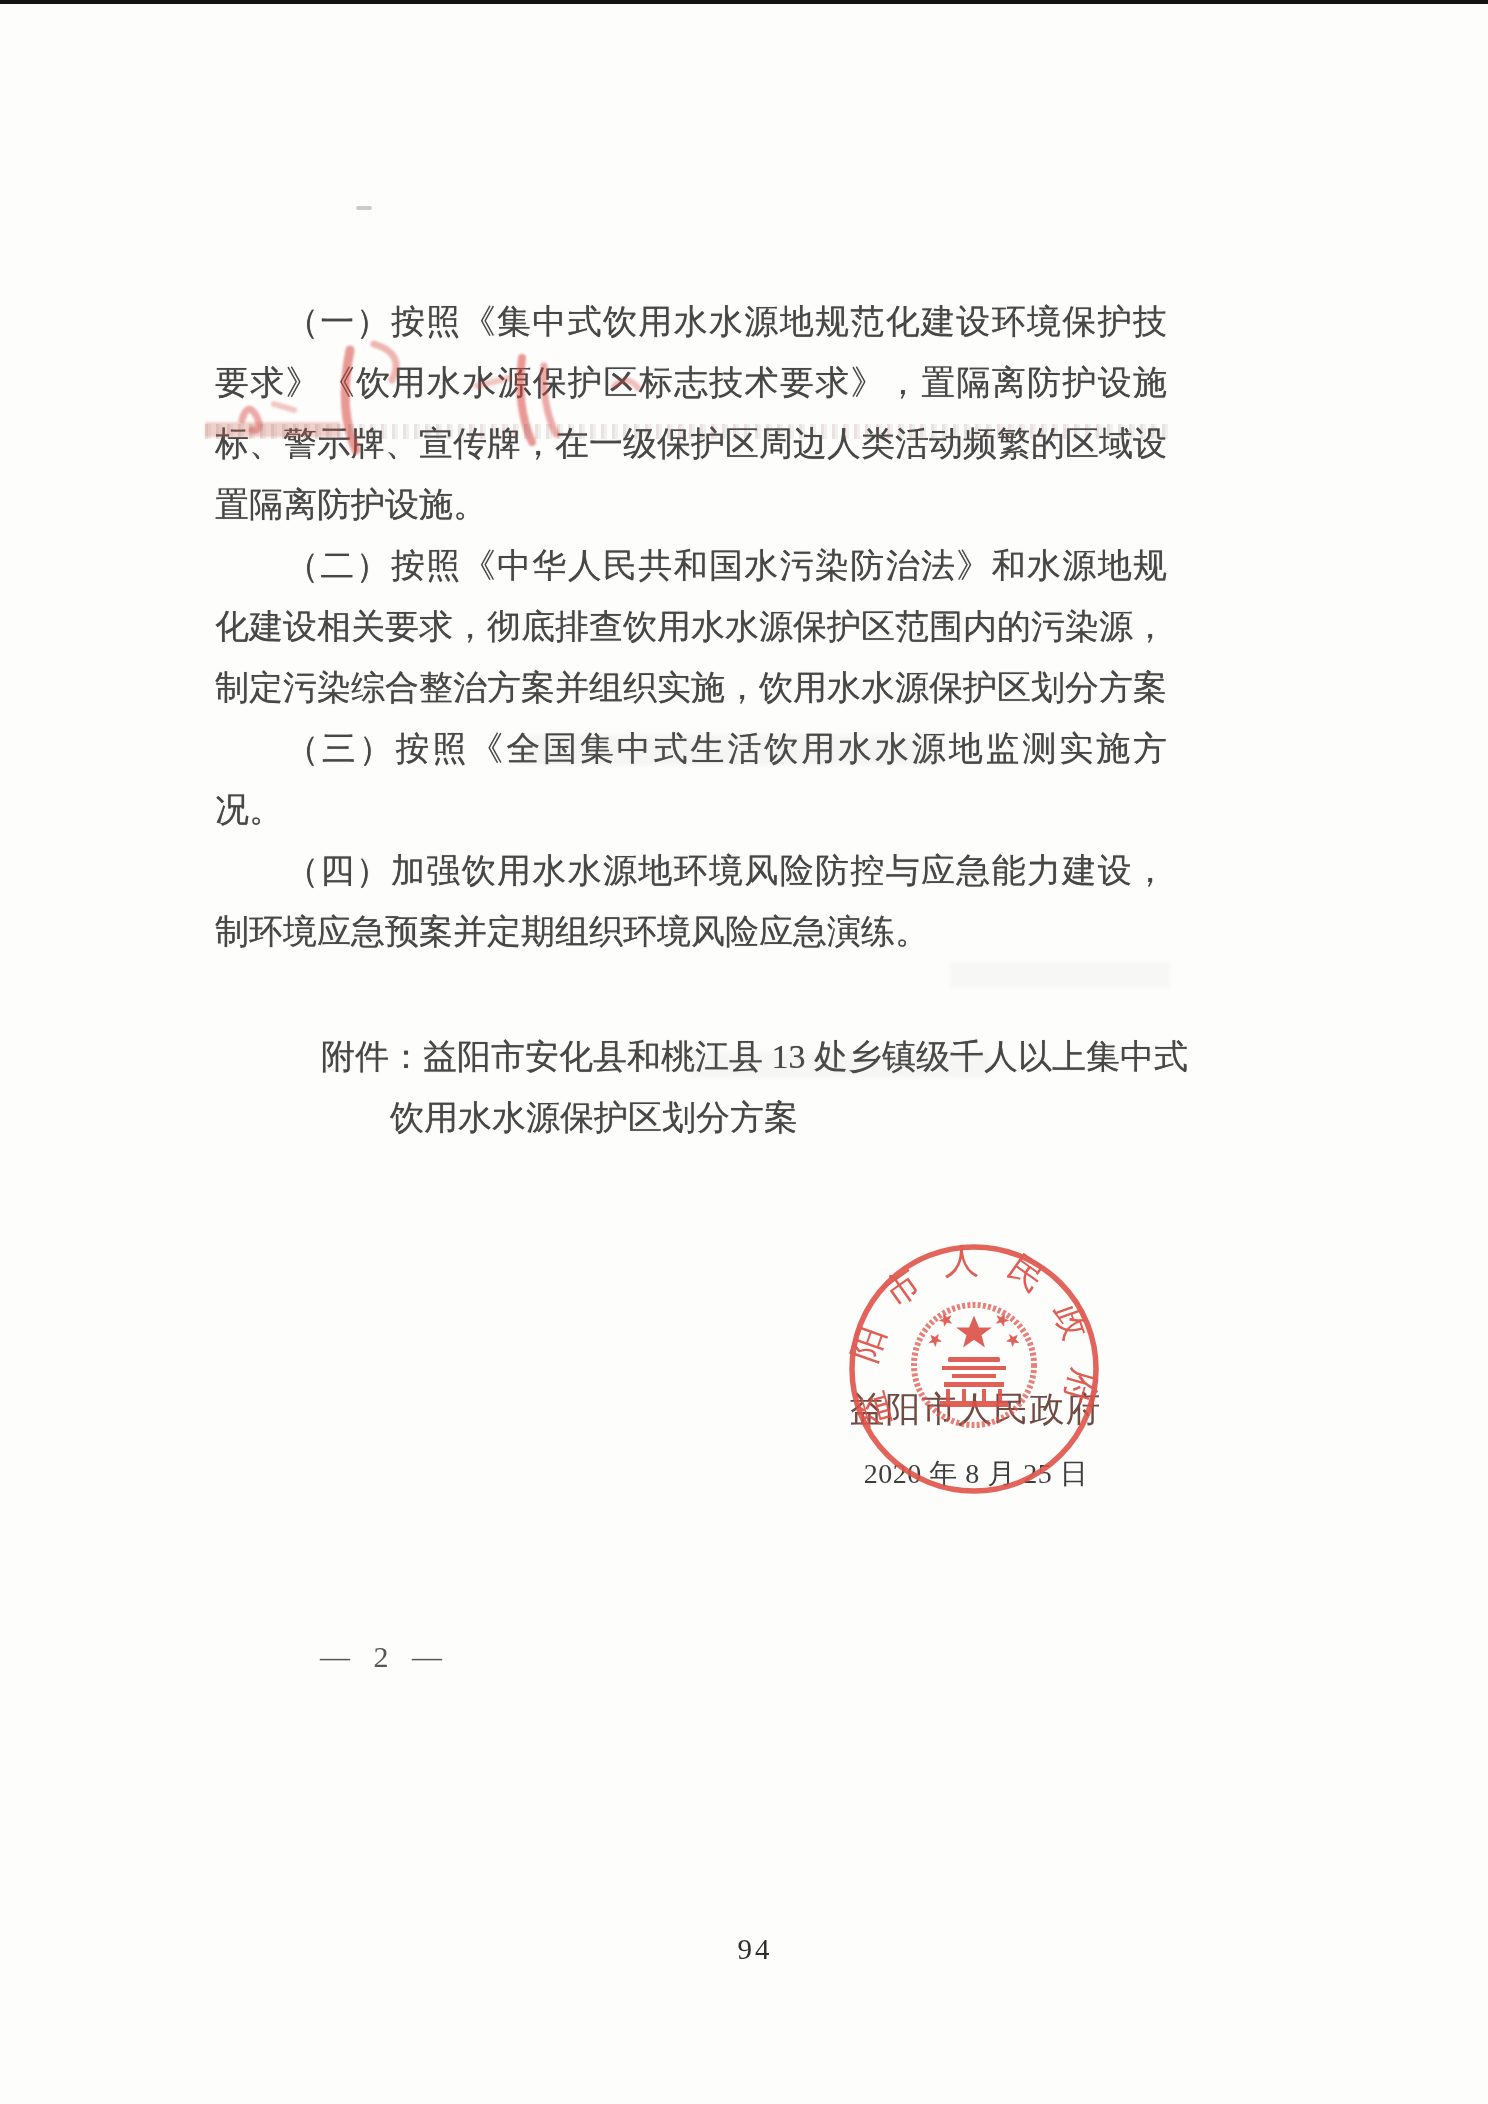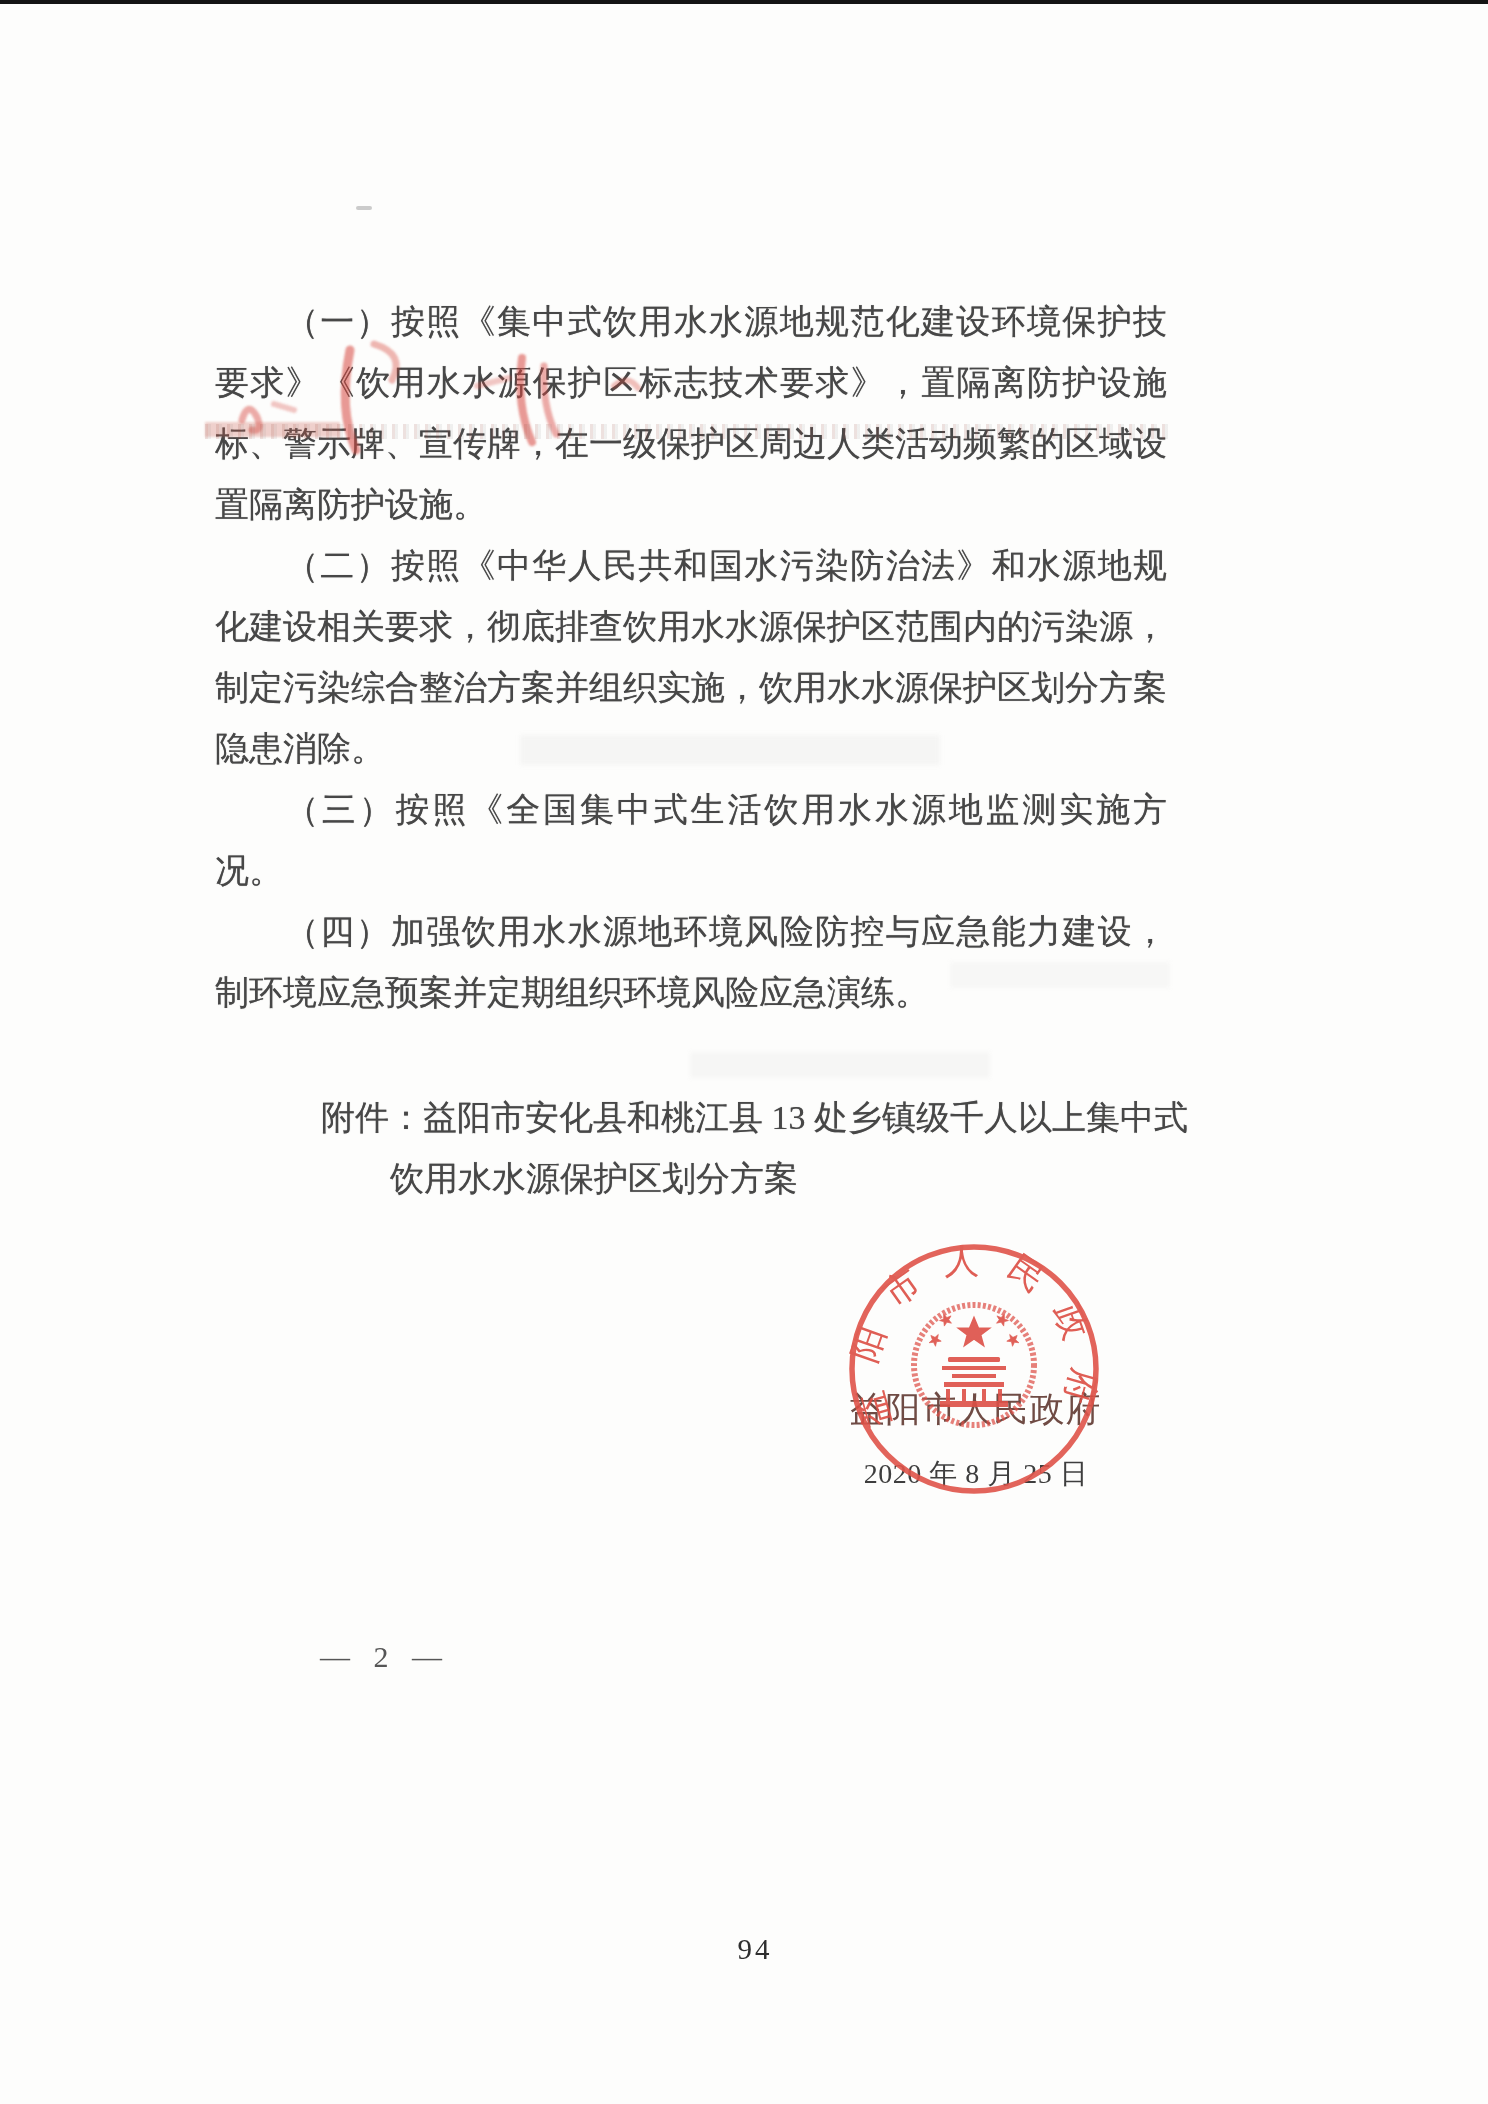--- a/index.html
+++ b/index.html
@@ -82,21 +82,20 @@
 <div class="pencil-dash"></div>
 
 <div class="doc">
   <div class="ln fill ind2">（一）按照《集中式饮用水水源地规范化建设环境保护技术</div>
   <div class="ln fill">要求》《饮用水水源保护区标志技术要求》，置隔离防护设施</div>
   <div class="ln fill">标、警示牌、宣传牌，在一级保护区周边人类活动频繁的区域设</div>
   <div class="ln">置隔离防护设施。</div>
   <div class="ln fill ind2">（二）按照《中华人民共和国水污染防治法》和水源地规范</div>
   <div class="ln fill">化建设相关要求，彻底排查饮用水水源保护区范围内的污染源，</div>
   <div class="ln fill">制定污染综合整治方案并组织实施，饮用水水源保护区划分方案</div>
-  <div class="ln">隐患消除。</div>
   <div class="ln fill ind2">（三）按照《全国集中式生活饮用水水源地监测实施方案》</div>
   <div class="ln">况。</div>
   <div class="ln fill ind2">（四）加强饮用水水源地环境风险防控与应急能力建设，编</div>
   <div class="ln">制环境应急预案并定期组织环境风险应急演练。</div>
   <div class="spacer"></div>
   <div class="ln ind3">附件：益阳市安化县和桃江县 13 处乡镇级千人以上集中式</div>
   <div class="ln indc">饮用水水源保护区划分方案</div>
 </div>
 
 <svg class="stamp-residue" width="480" height="160" viewBox="0 0 480 160">

